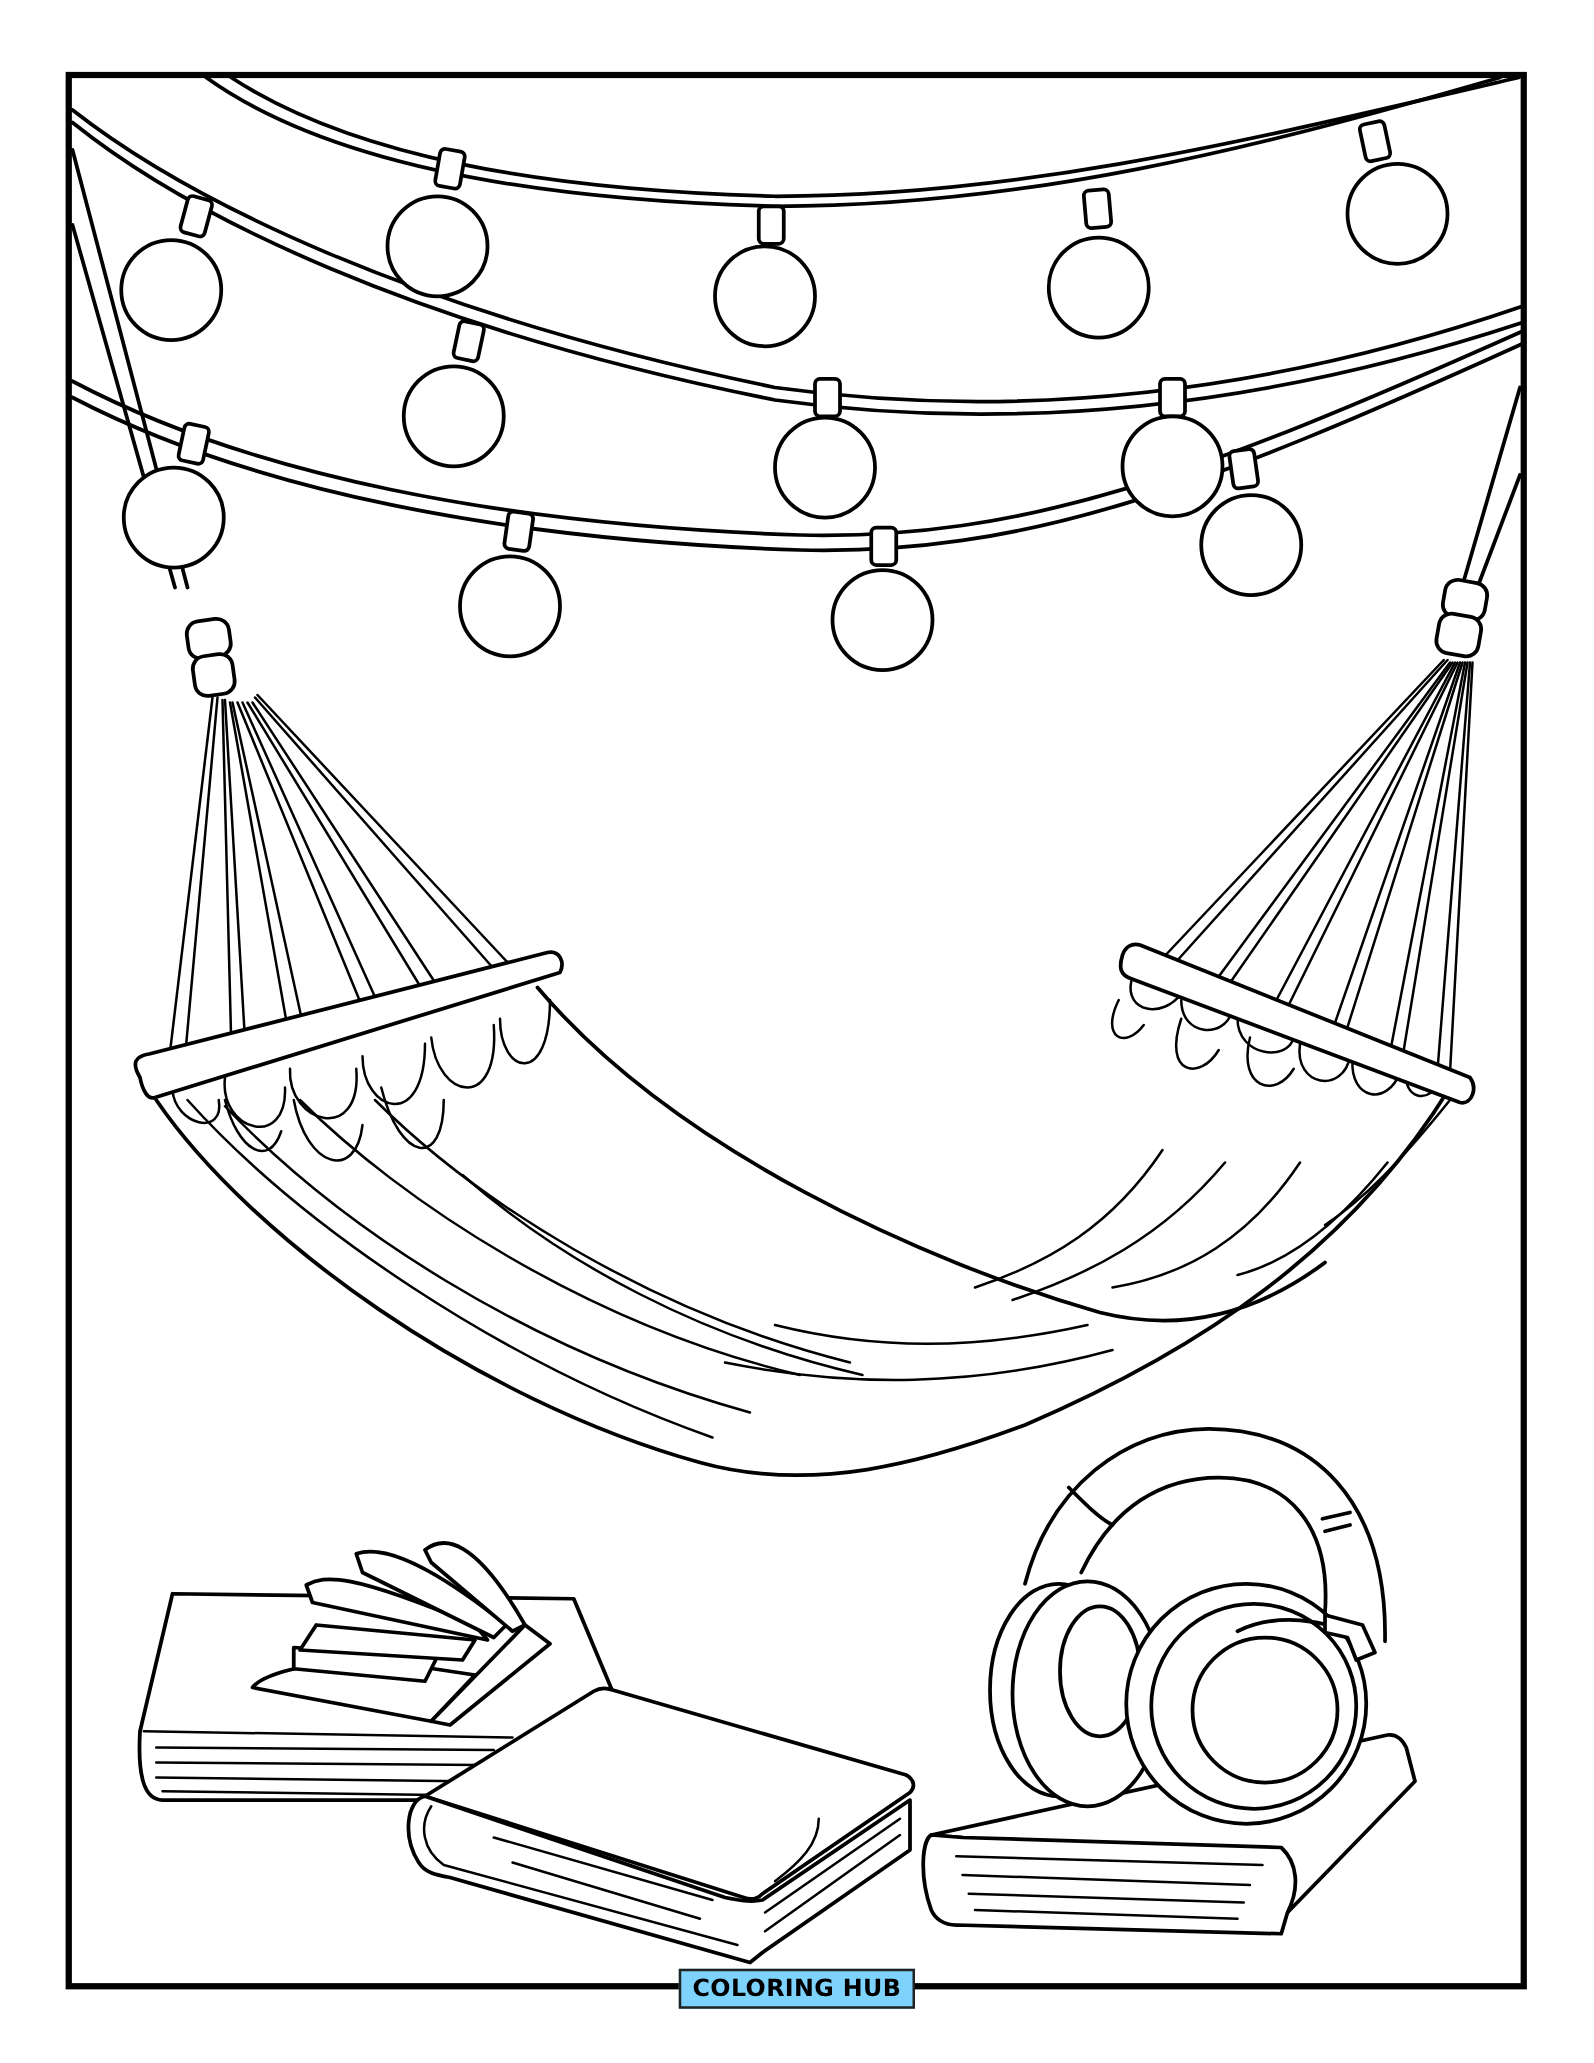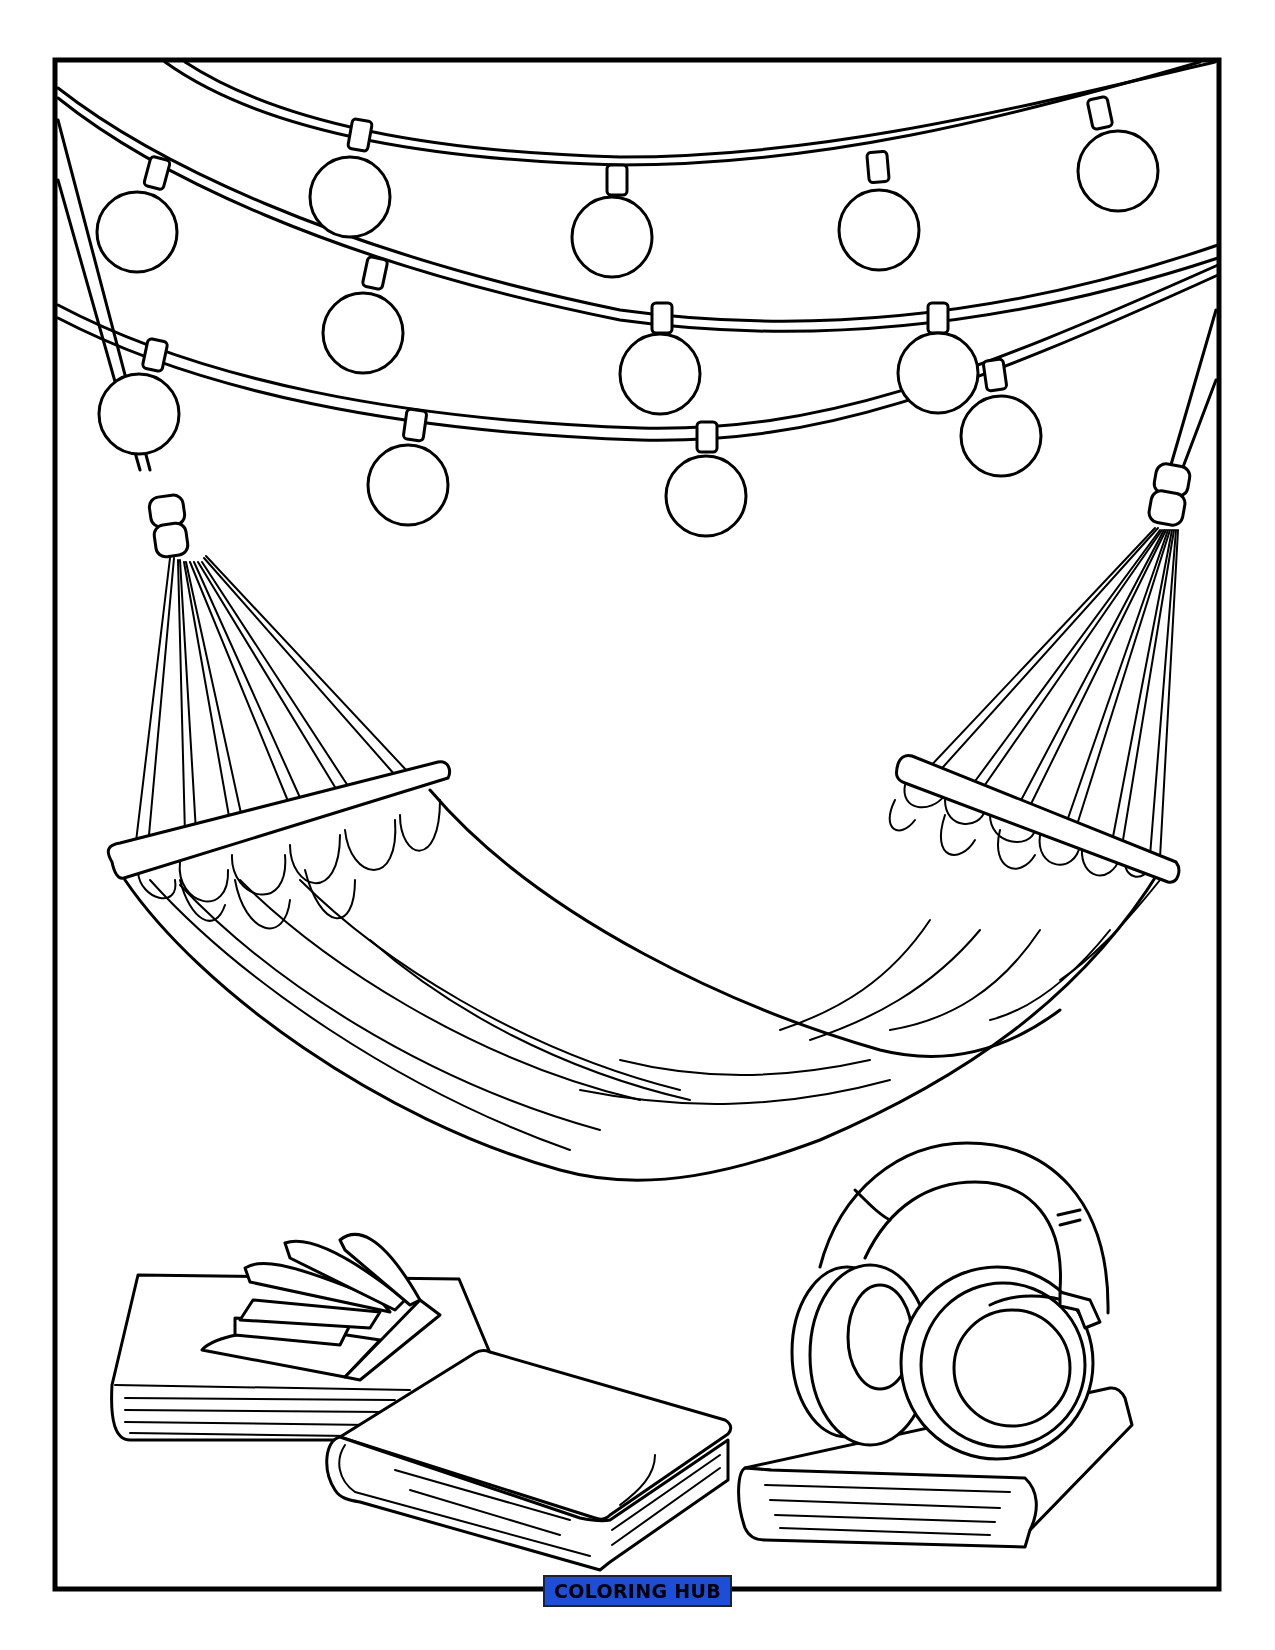--- a/index.html
+++ b/index.html
@@ -4,21 +4,21 @@
 <style>
   html, body { margin:0; padding:0; background:#ffffff; }
   body { width:1275px; height:1650px; position:relative; overflow:hidden; font-family:"DejaVu Sans", sans-serif; }
   #art { position:absolute; left:0; top:0; width:1275px; height:1650px; }
   .ln { fill:none; stroke:#000; stroke-width:3; stroke-linecap:round; stroke-linejoin:round; }
   .th { fill:none; stroke:#000; stroke-width:2; stroke-linecap:round; stroke-linejoin:round; }
   .wf { fill:#fff; stroke:#000; stroke-width:3; stroke-linejoin:round; }
   .frame { fill:none; stroke:#000; stroke-width:5; }
   #brand-label {
     position:absolute; left:543px; top:1575px; width:189px; height:32px;
-    background:#1d4ed8; border:2px solid #222; box-sizing:border-box;
+    background:#7dd3fc; border:2px solid #222; box-sizing:border-box;
     display:flex; align-items:center; justify-content:center;
     font-family:"DejaVu Sans", sans-serif; font-weight:bold; font-size:19px; color:#000; letter-spacing:0.3px;
   }
 </style>
 </head>
 <body>
 
 <svg id="art" viewBox="0 0 1275 1650" xmlns="http://www.w3.org/2000/svg">
 
   <rect class="frame" x="55" y="60" width="1164" height="1529"></rect>

